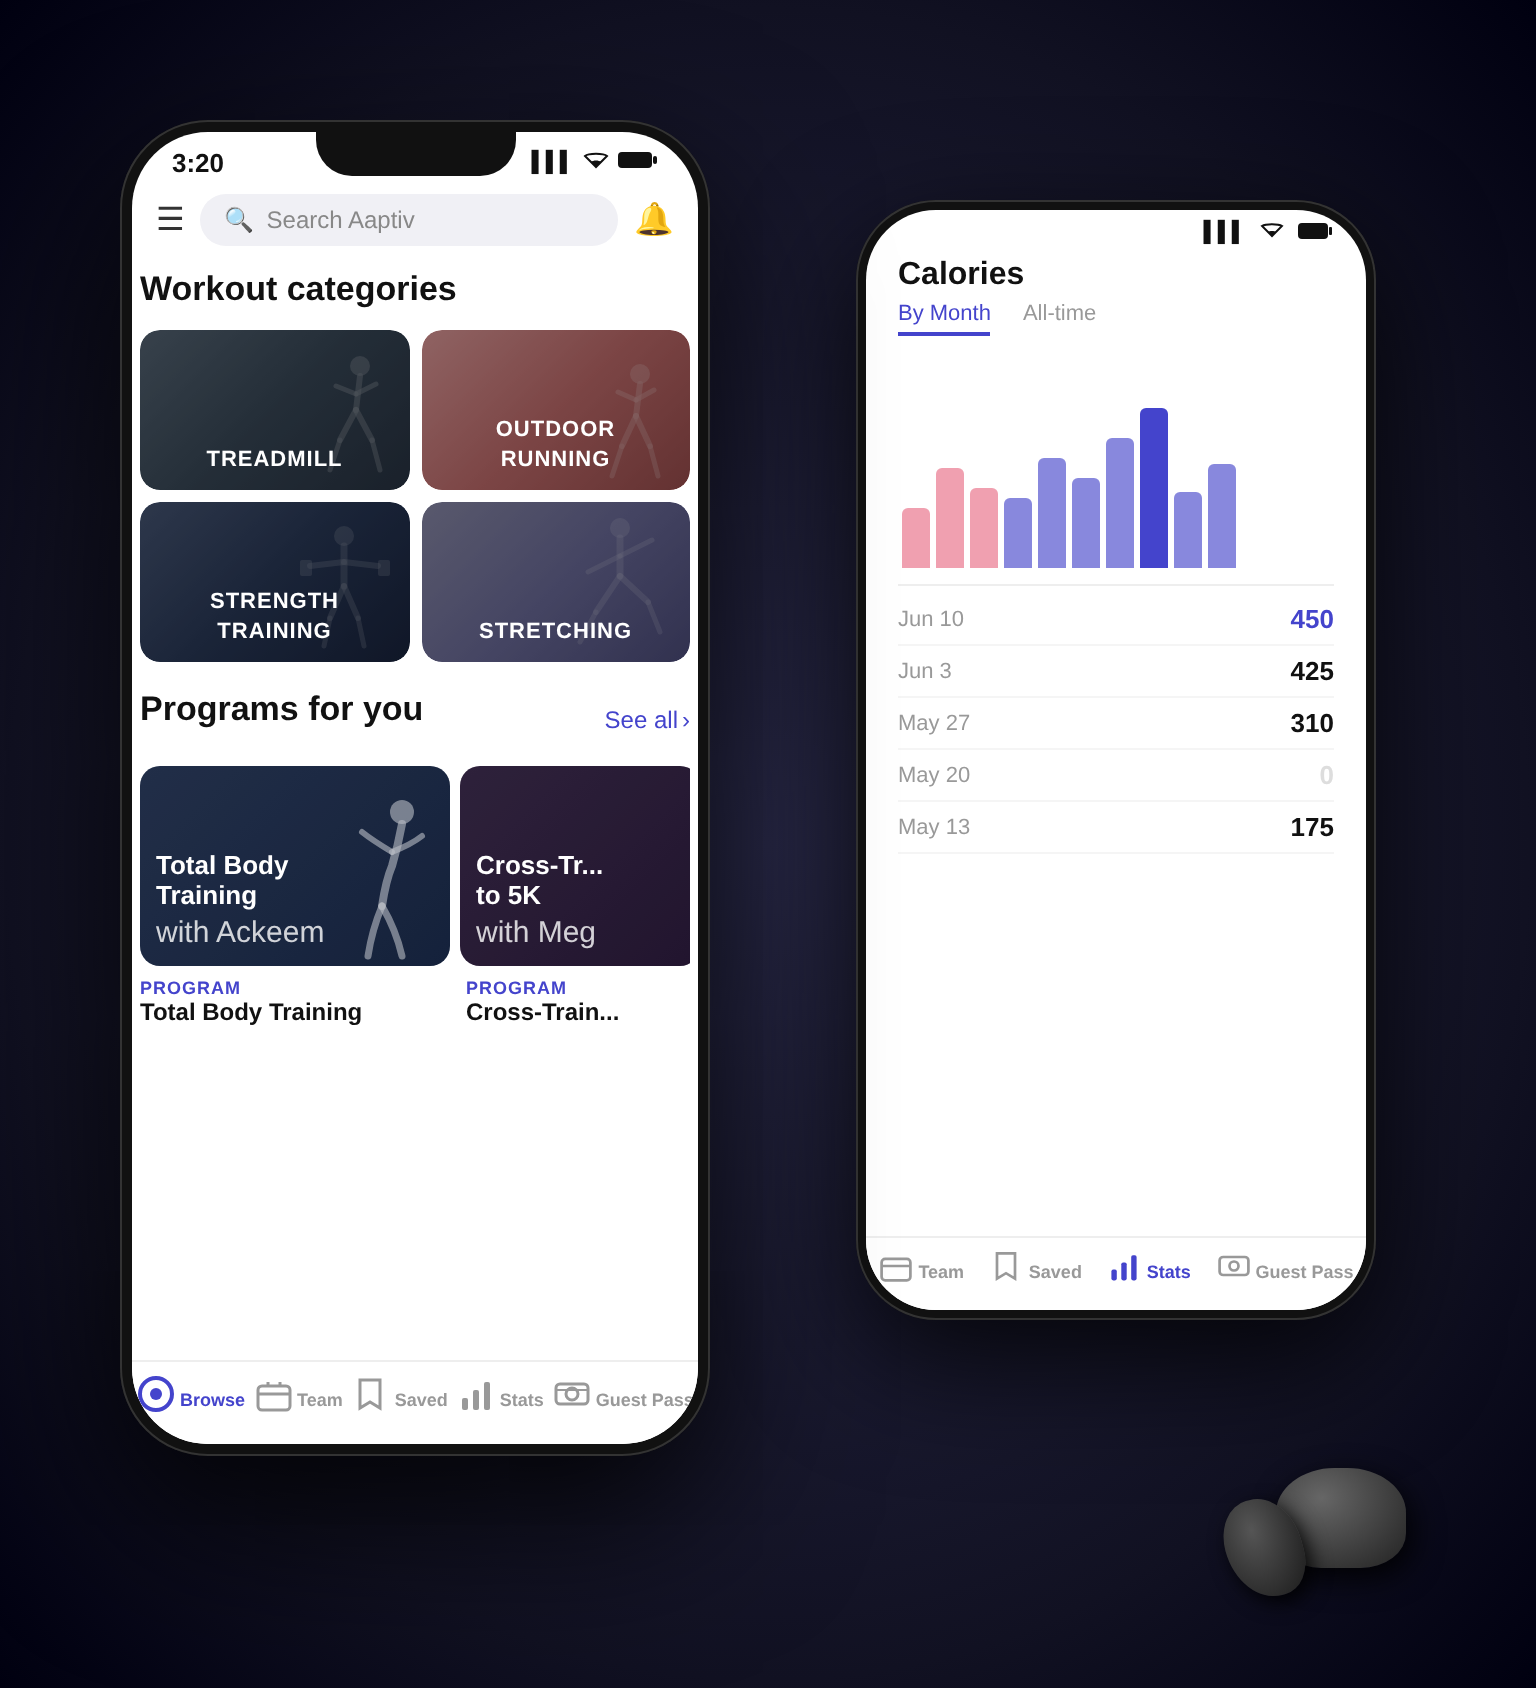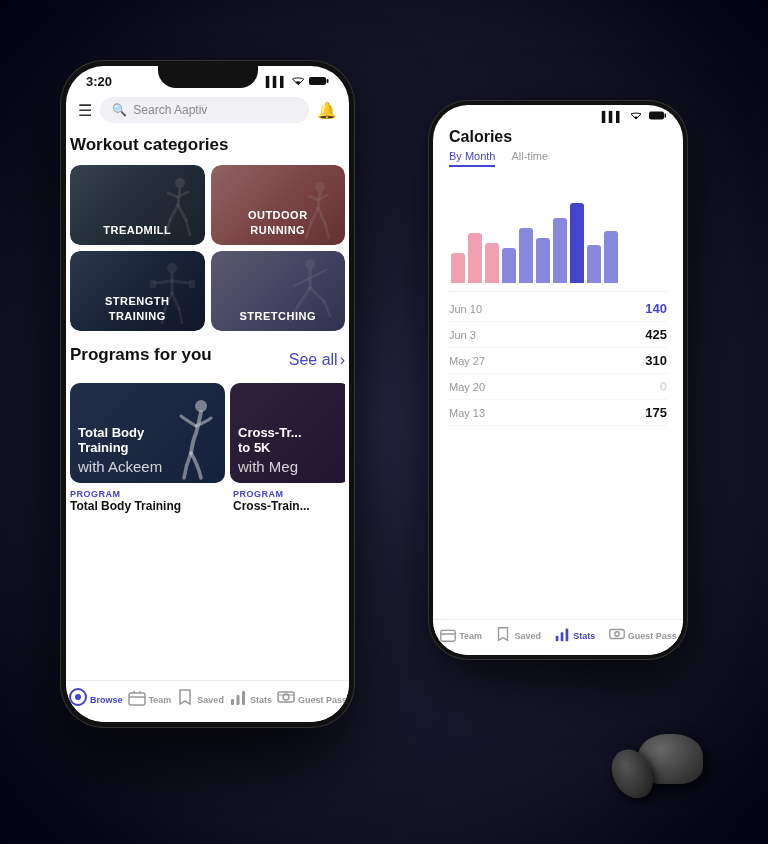--- a/index.html
+++ b/index.html
@@ -150,21 +150,21 @@
     .cat-strength { background: linear-gradient(135deg, #4a5a7a 0%, #2a3a5a 50%, #1a2540 100%); }
     .cat-stretch { background: linear-gradient(135deg, #9090b0 0%, #7070a0 50%, #505080 100%); }
 
     .programs-header {
       display: flex;
       justify-content: space-between;
       align-items: center;
       margin-bottom: 8px;
     }
     .see-all {
-      font-size: 16px;
+      font-size: 12px;
       color: #4444cc;
       display: flex;
       align-items: flex-start;
       gap: 2px;
     }
 
     .programs-scroll {
       display: flex;
       gap: 5px;
       overflow: hidden;
@@ -647,21 +647,21 @@
           <div class="bar bar-blue" style="height:65px;"></div>
           <div class="bar bar-blue-dark" style="height:80px;"></div>
           <div class="bar bar-blue" style="height:38px;"></div>
           <div class="bar bar-blue" style="height:52px;"></div>
         </div>
 
         <hr class="divider-line">
 
         <div class="calorie-row">
           <span class="calorie-date">Jun 10</span>
-          <span class="calorie-value highlighted">140</span>
+          <span class="calorie-value highlighted">450</span>
         </div>
         <div class="calorie-row">
           <span class="calorie-date">Jun 3</span>
           <span class="calorie-value">425</span>
         </div>
         <div class="calorie-row">
           <span class="calorie-date">May 27</span>
           <span class="calorie-value">310</span>
         </div>
         <div class="calorie-row">

